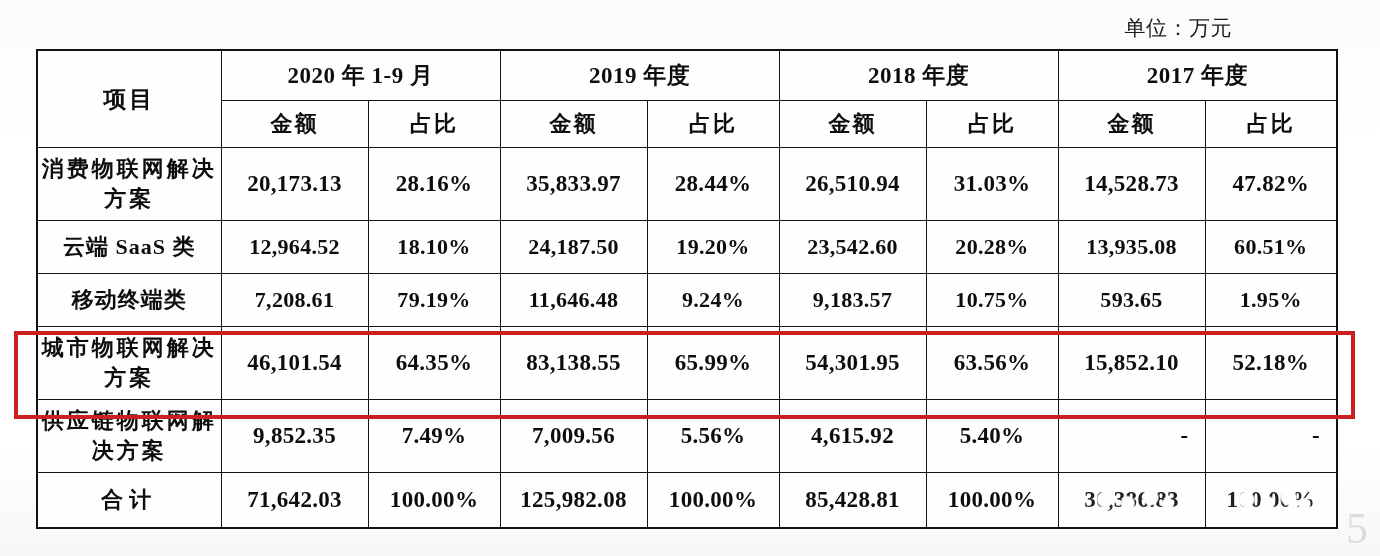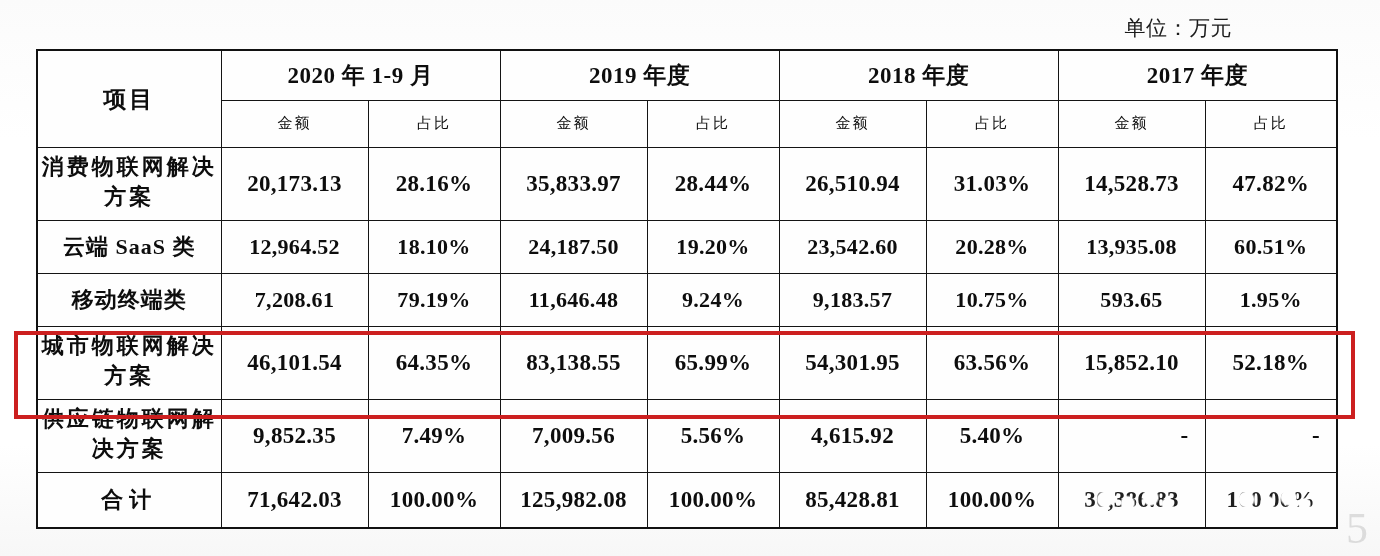--- a/index.html
+++ b/index.html
@@ -72,39 +72,38 @@
     height: 48px;
     letter-spacing: 0.5px;
     white-space: nowrap;
   }
   .hdr-item {
     font-size: 23px;
     height: 96px;
     letter-spacing: 3px;
   }
   .hdr-sub {
-    font-size: 15px;
-    font-weight: normal;
+    font-size: 22px;
+    font-weight: bold;
     height: 46px;
     letter-spacing: 2px;
   }
 
   
   .row-tall td { height: 72px; }
   .row-short td { height: 52px; }
   .row-total td { height: 54px; margin-top: 15px; }
 
   td.item-cell {
     font-size: 22px;
     letter-spacing: 1px;
     line-height: 1.35;
   }
   td.item-cell.two-line {
     letter-spacing: 3px;
-    font-family: Liberation Mono, monospace;
   }
   td.num {
     font-size: 23px;
     letter-spacing: 0.3px;
   }
   .bold td { font-weight: bold; }
   .light td { font-weight: bold; }
   .light td.num { font-size: 22px; margin-left: 36px; }
   .light td.item-cell { letter-spacing: 1px; }
 

